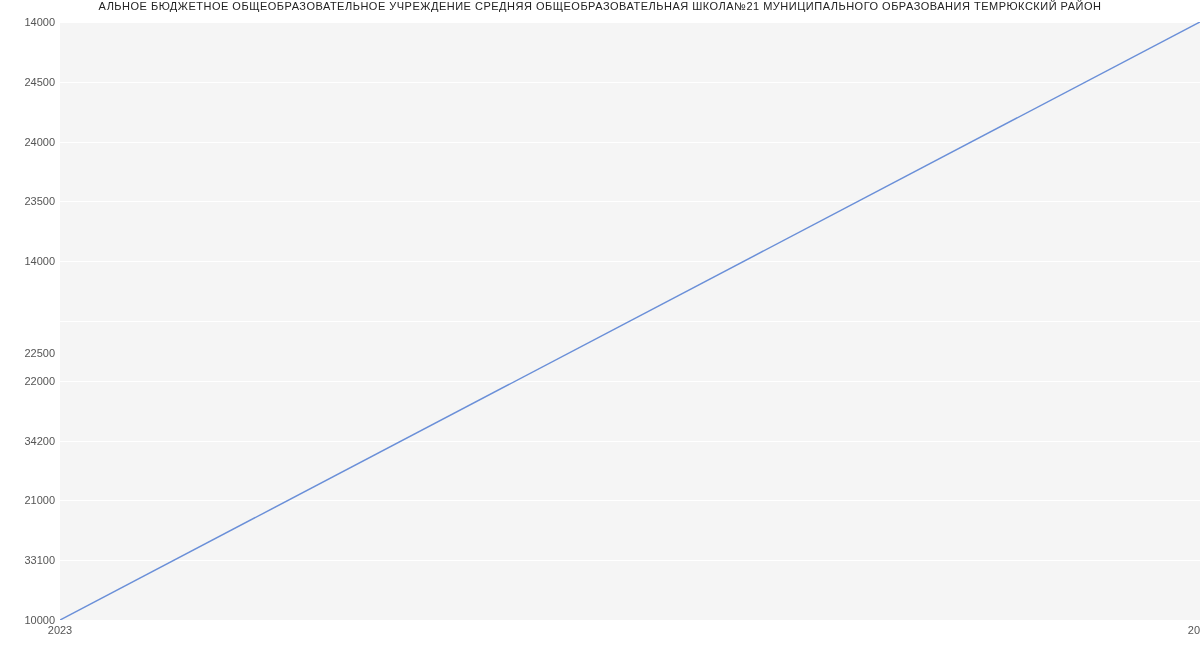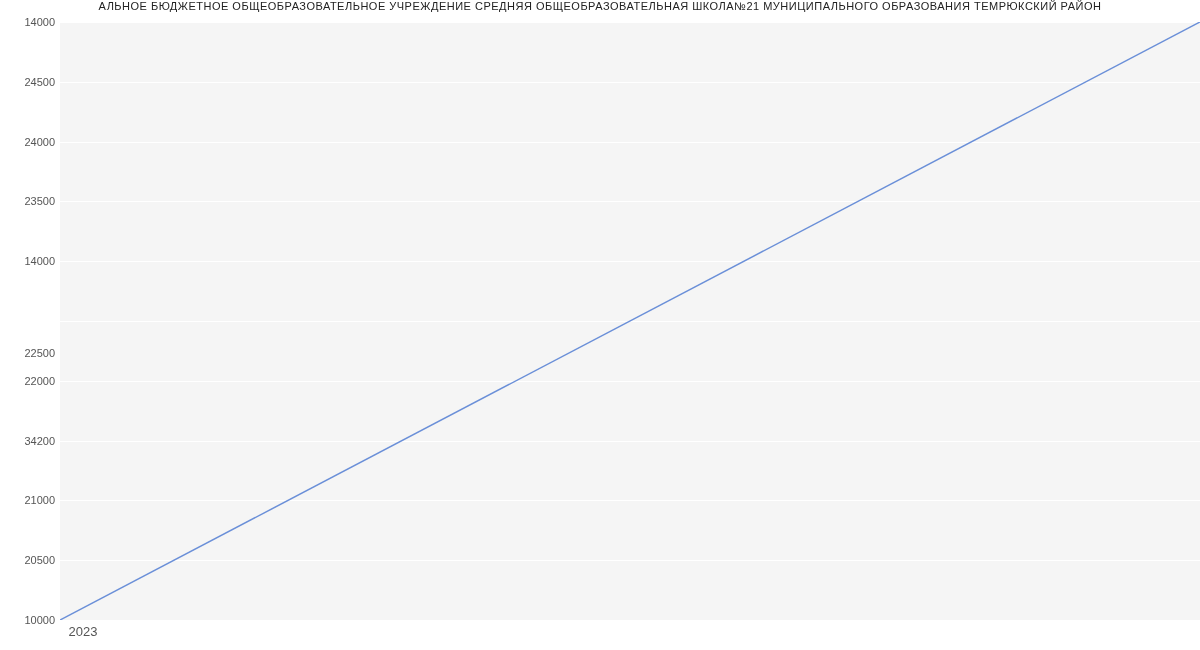--- a/index.html
+++ b/index.html
@@ -49,24 +49,23 @@
     right: 1145px;
     width: 50px;
     text-align: right;
     font-size: 11px;
     color: #555;
     transform: translateY(-50%);
   }
   .x-tick {
     position: absolute;
     top: 624px;
-    font-size: 13px;
+    font-size: 11px;
     color: #555;
     transform: translateX(-50%);
-    margin-left: 23px;
   }
   svg.series {
     position: absolute;
     left: 0;
     top: 0;
     width: 1140px;
     height: 598px;
   }
   svg.series path {
     fill: none;
@@ -94,21 +93,21 @@
         <div class="grid-line" style="top: 59.8px;"></div>
         <div class="grid-line" style="top: 0px;"></div>
       </div>
     <svg class="series" viewBox="0 0 1140 598" preserveAspectRatio="none">
       <path id="series-path" d="M0 598 L1140 0" stroke="#6a8fd8"></path>
     </svg>
   </div>
 
   <div id="y-axis">
       <div class="y-tick" style="top: 620px;">10000</div>
-      <div class="y-tick" style="top: 560.2px;">20500</div>
+      <div class="y-tick" style="top: 560.2px;">33100</div>
       <div class="y-tick" style="top: 500px;">21000</div>
       <div class="y-tick" style="top: 440.6px;">34200</div>
       <div class="y-tick" style="top: 380.8px;">22000</div>
       <div class="y-tick" style="top: 321px; margin-top: 32px;">22500</div>
       <div class="y-tick" style="top: 261.2px;">14000</div>
       <div class="y-tick" style="top: 201.4px;">23500</div>
       <div class="y-tick" style="top: 141.6px;">24000</div>
       <div class="y-tick" style="top: 81.8px;">24500</div>
       <div class="y-tick" style="top: 22px;">14000</div>
     </div>

